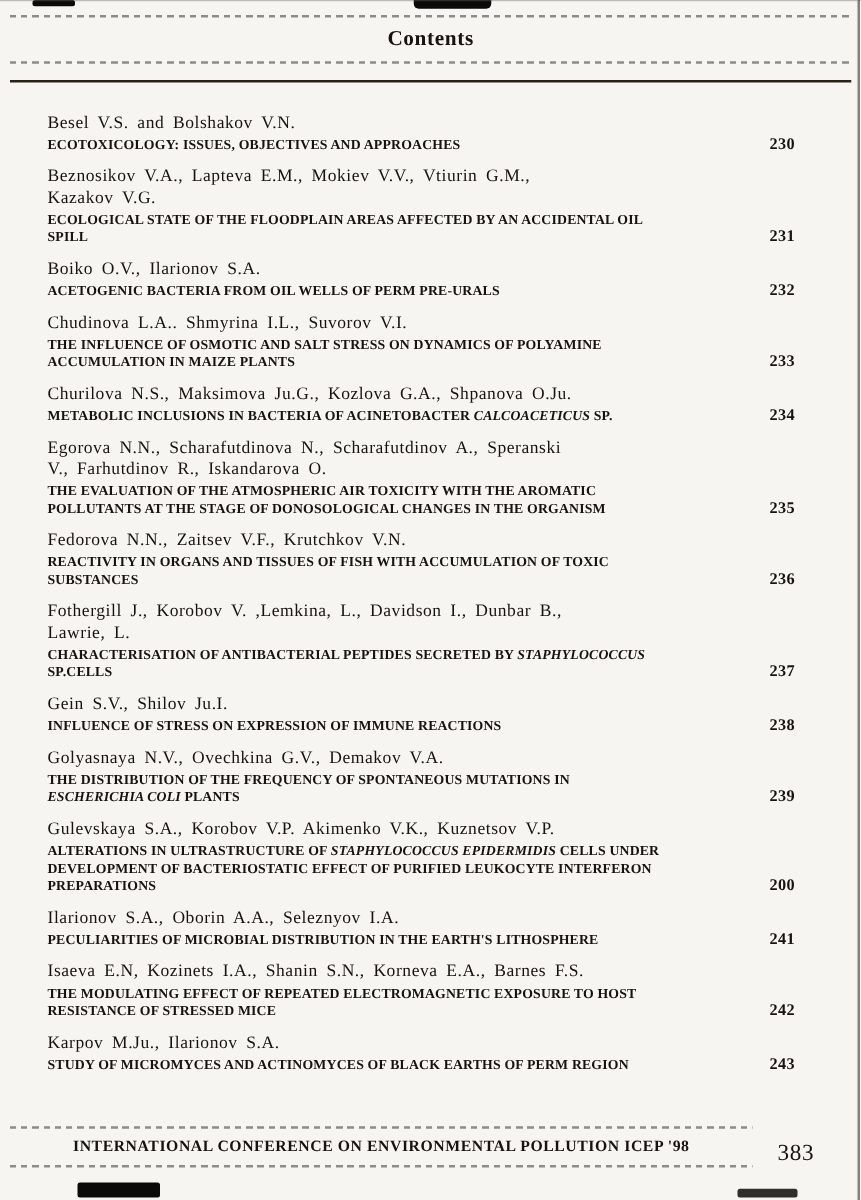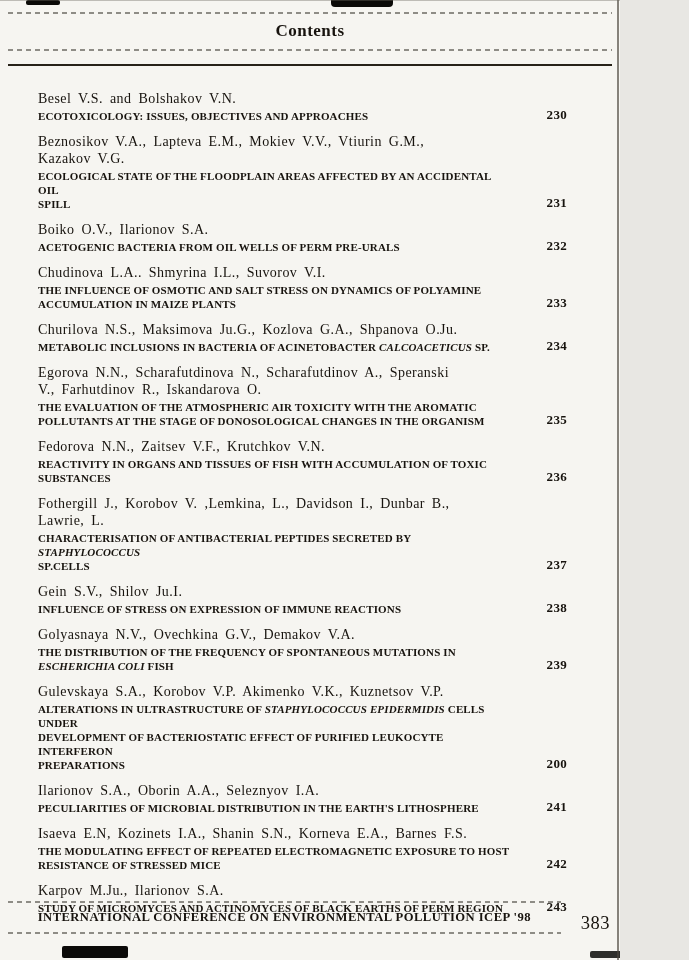--- a/index.html
+++ b/index.html
@@ -4,21 +4,21 @@
 <style>
   :root{
     --paper:#f6f5f1;
     --ink:#17130e;
     --dash:#8e8c86;
     --line:#272219;
   }
   html,body{margin:0;padding:0;background:#e8e7e3;}
   .paper{
     position:relative;
-    width:620px;height:960px;
+    width:689px;height:960px;
     background:var(--paper);
     font-family:"Liberation Serif","DejaVu Serif",serif;
     color:var(--ink);
     overflow:hidden;
     box-sizing:border-box;
   }
   
   .artifact{position:absolute;background:#0b0a08;border-radius:2px;}
   .a-top-left{left:26px;top:0;width:34px;height:5px;}
   .a-top-center{left:331px;top:0;width:62px;height:7px;border-radius:0 0 4px 4px;}
@@ -159,21 +159,21 @@
 
     <div class="entry">
       <div class="authors">Gein S.V., Shilov Ju.I.</div>
       <div class="title"><span>INFLUENCE OF STRESS ON EXPRESSION OF IMMUNE REACTIONS</span></div>
       <div class="pagenum">238</div>
     </div>
 
     <div class="entry">
       <div class="authors">Golyasnaya N.V., Ovechkina G.V., Demakov V.A.</div>
       <div class="title"><span>THE DISTRIBUTION OF THE FREQUENCY OF SPONTANEOUS MUTATIONS IN
-</span><span class="italic">ESCHERICHIA COLI</span><span> FISH</span></div>
+</span><span class="italic">ESCHERICHIA COLI</span><span> PLANTS</span></div>
       <div class="pagenum">239</div>
     </div>
 
     <div class="entry">
       <div class="authors">Gulevskaya S.A., Korobov V.P. Akimenko V.K., Kuznetsov V.P.</div>
       <div class="title"><span>ALTERATIONS IN ULTRASTRUCTURE OF </span><span class="italic">STAPHYLOCOCCUS EPIDERMIDIS</span><span> CELLS UNDER
 DEVELOPMENT OF BACTERIOSTATIC EFFECT OF PURIFIED LEUKOCYTE INTERFERON
 PREPARATIONS</span></div>
       <div class="pagenum">200</div>
     </div>

